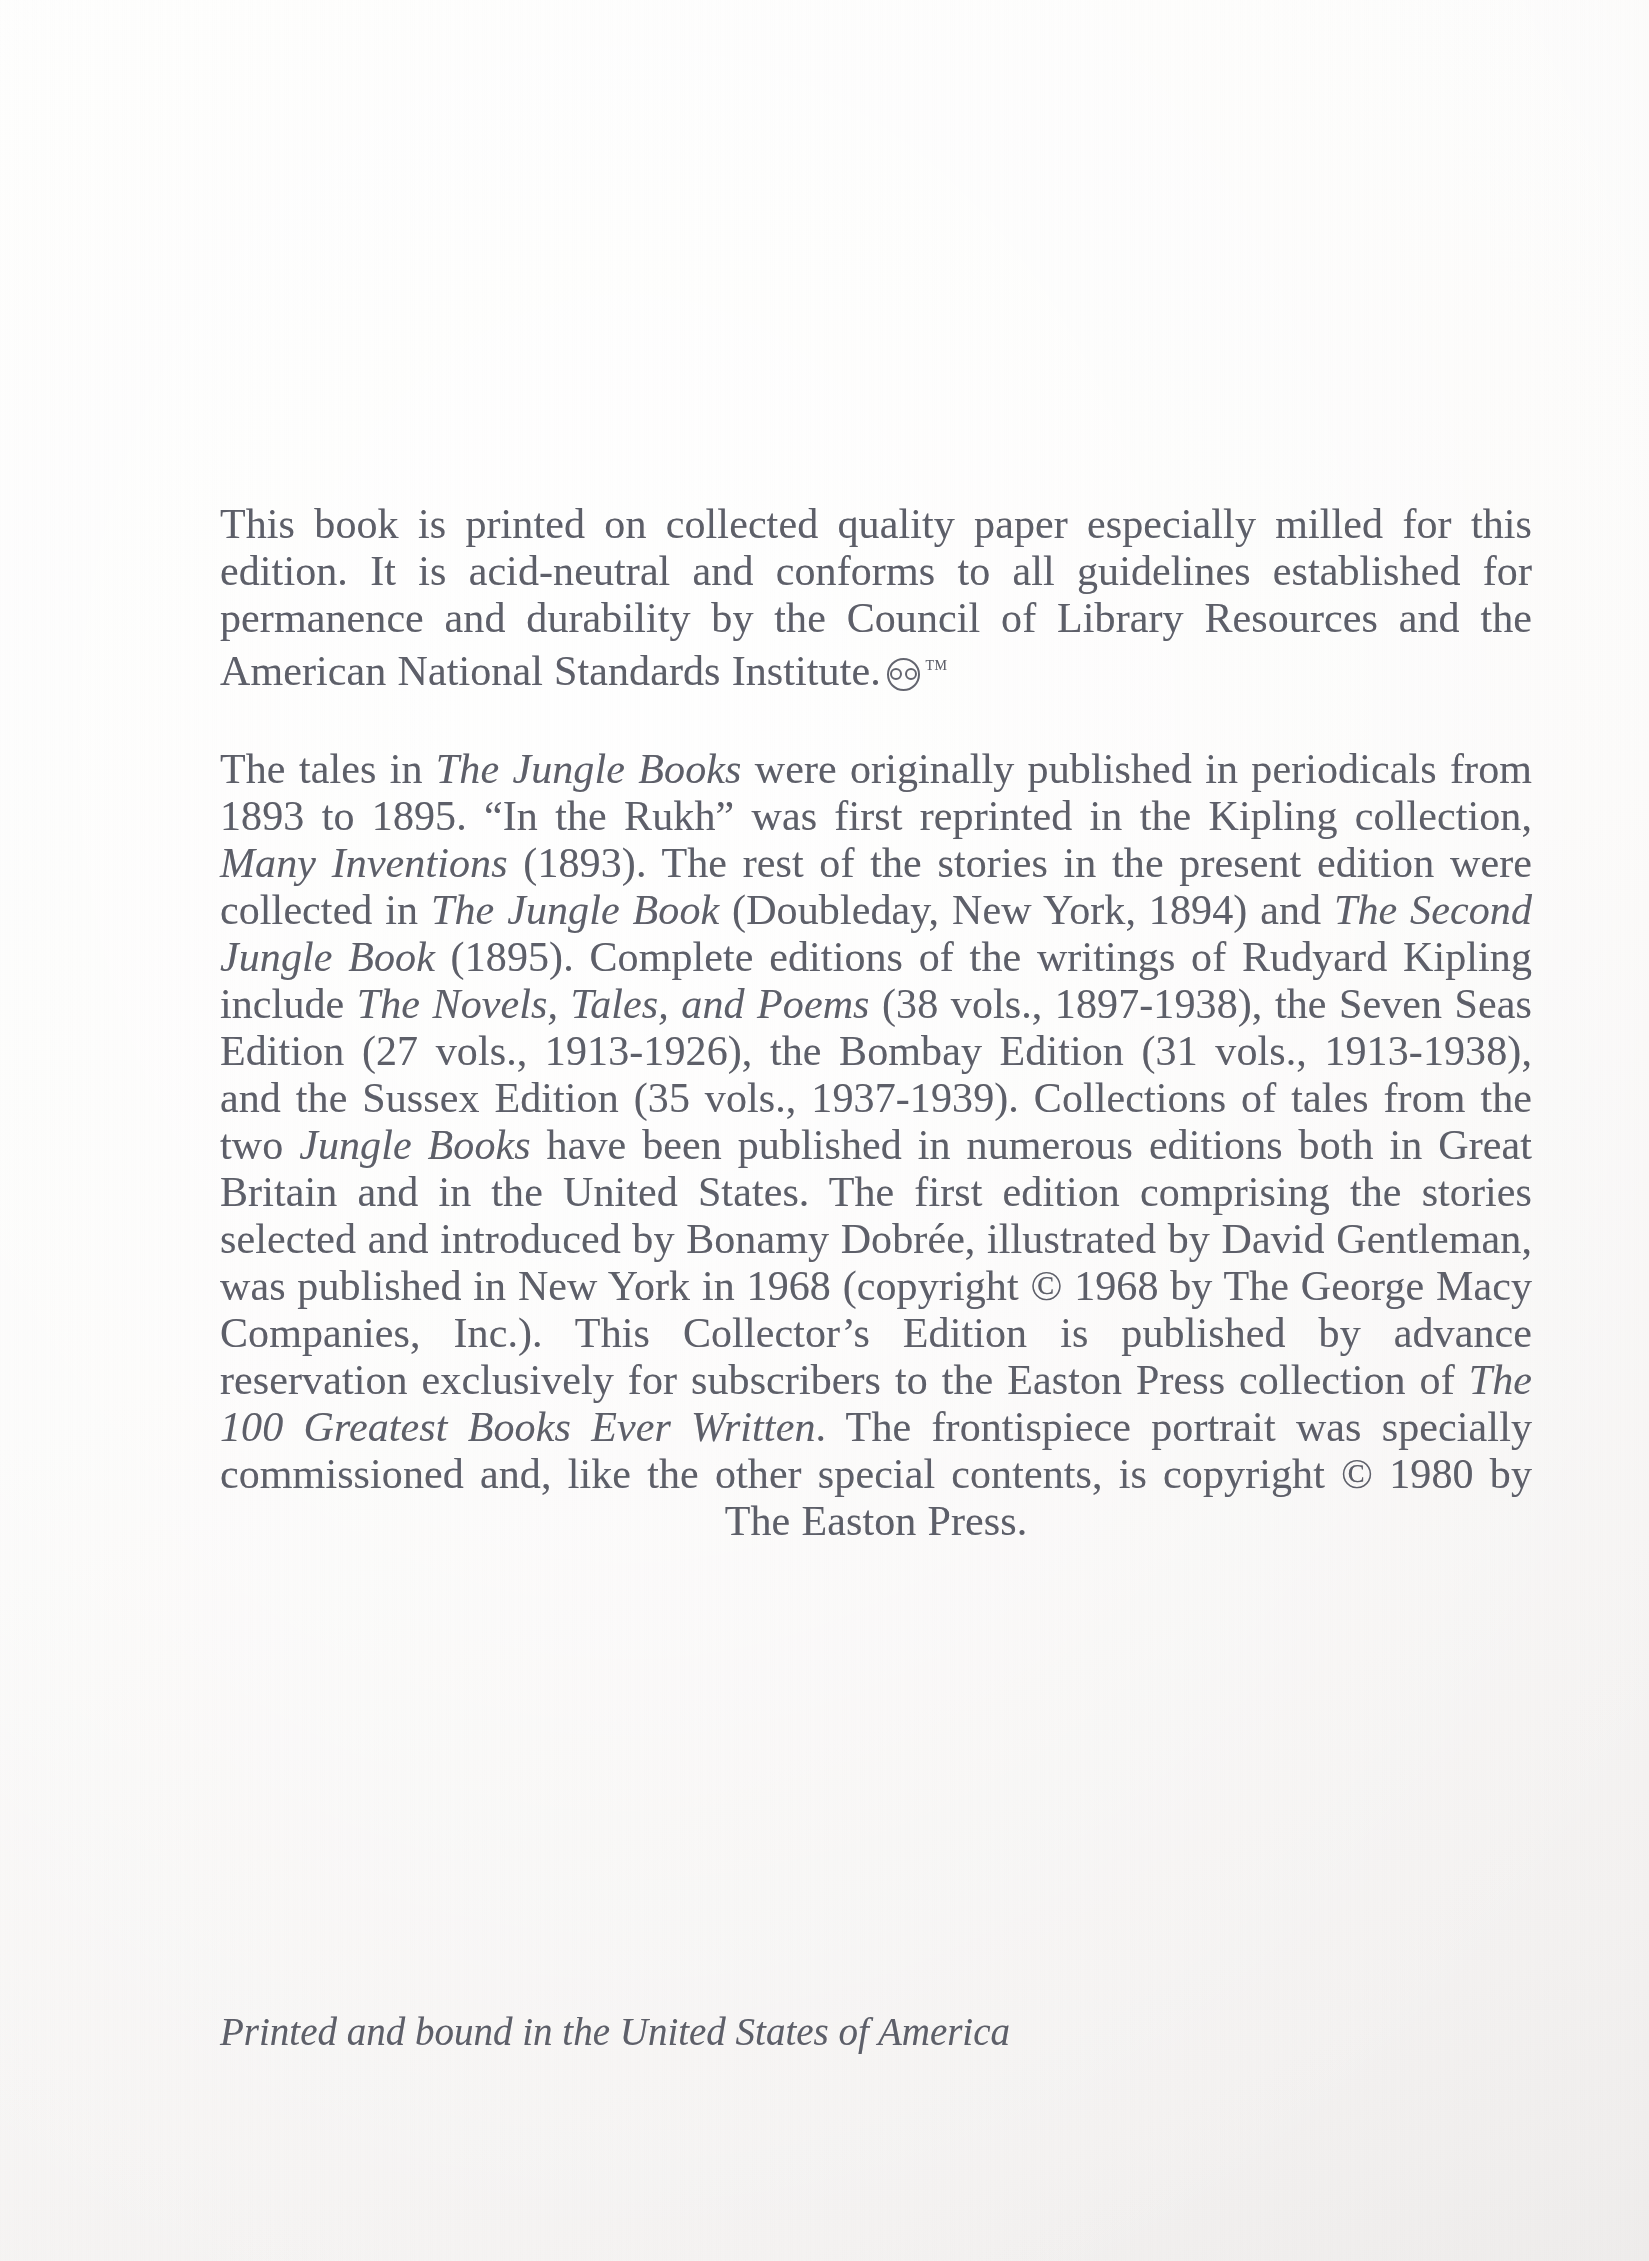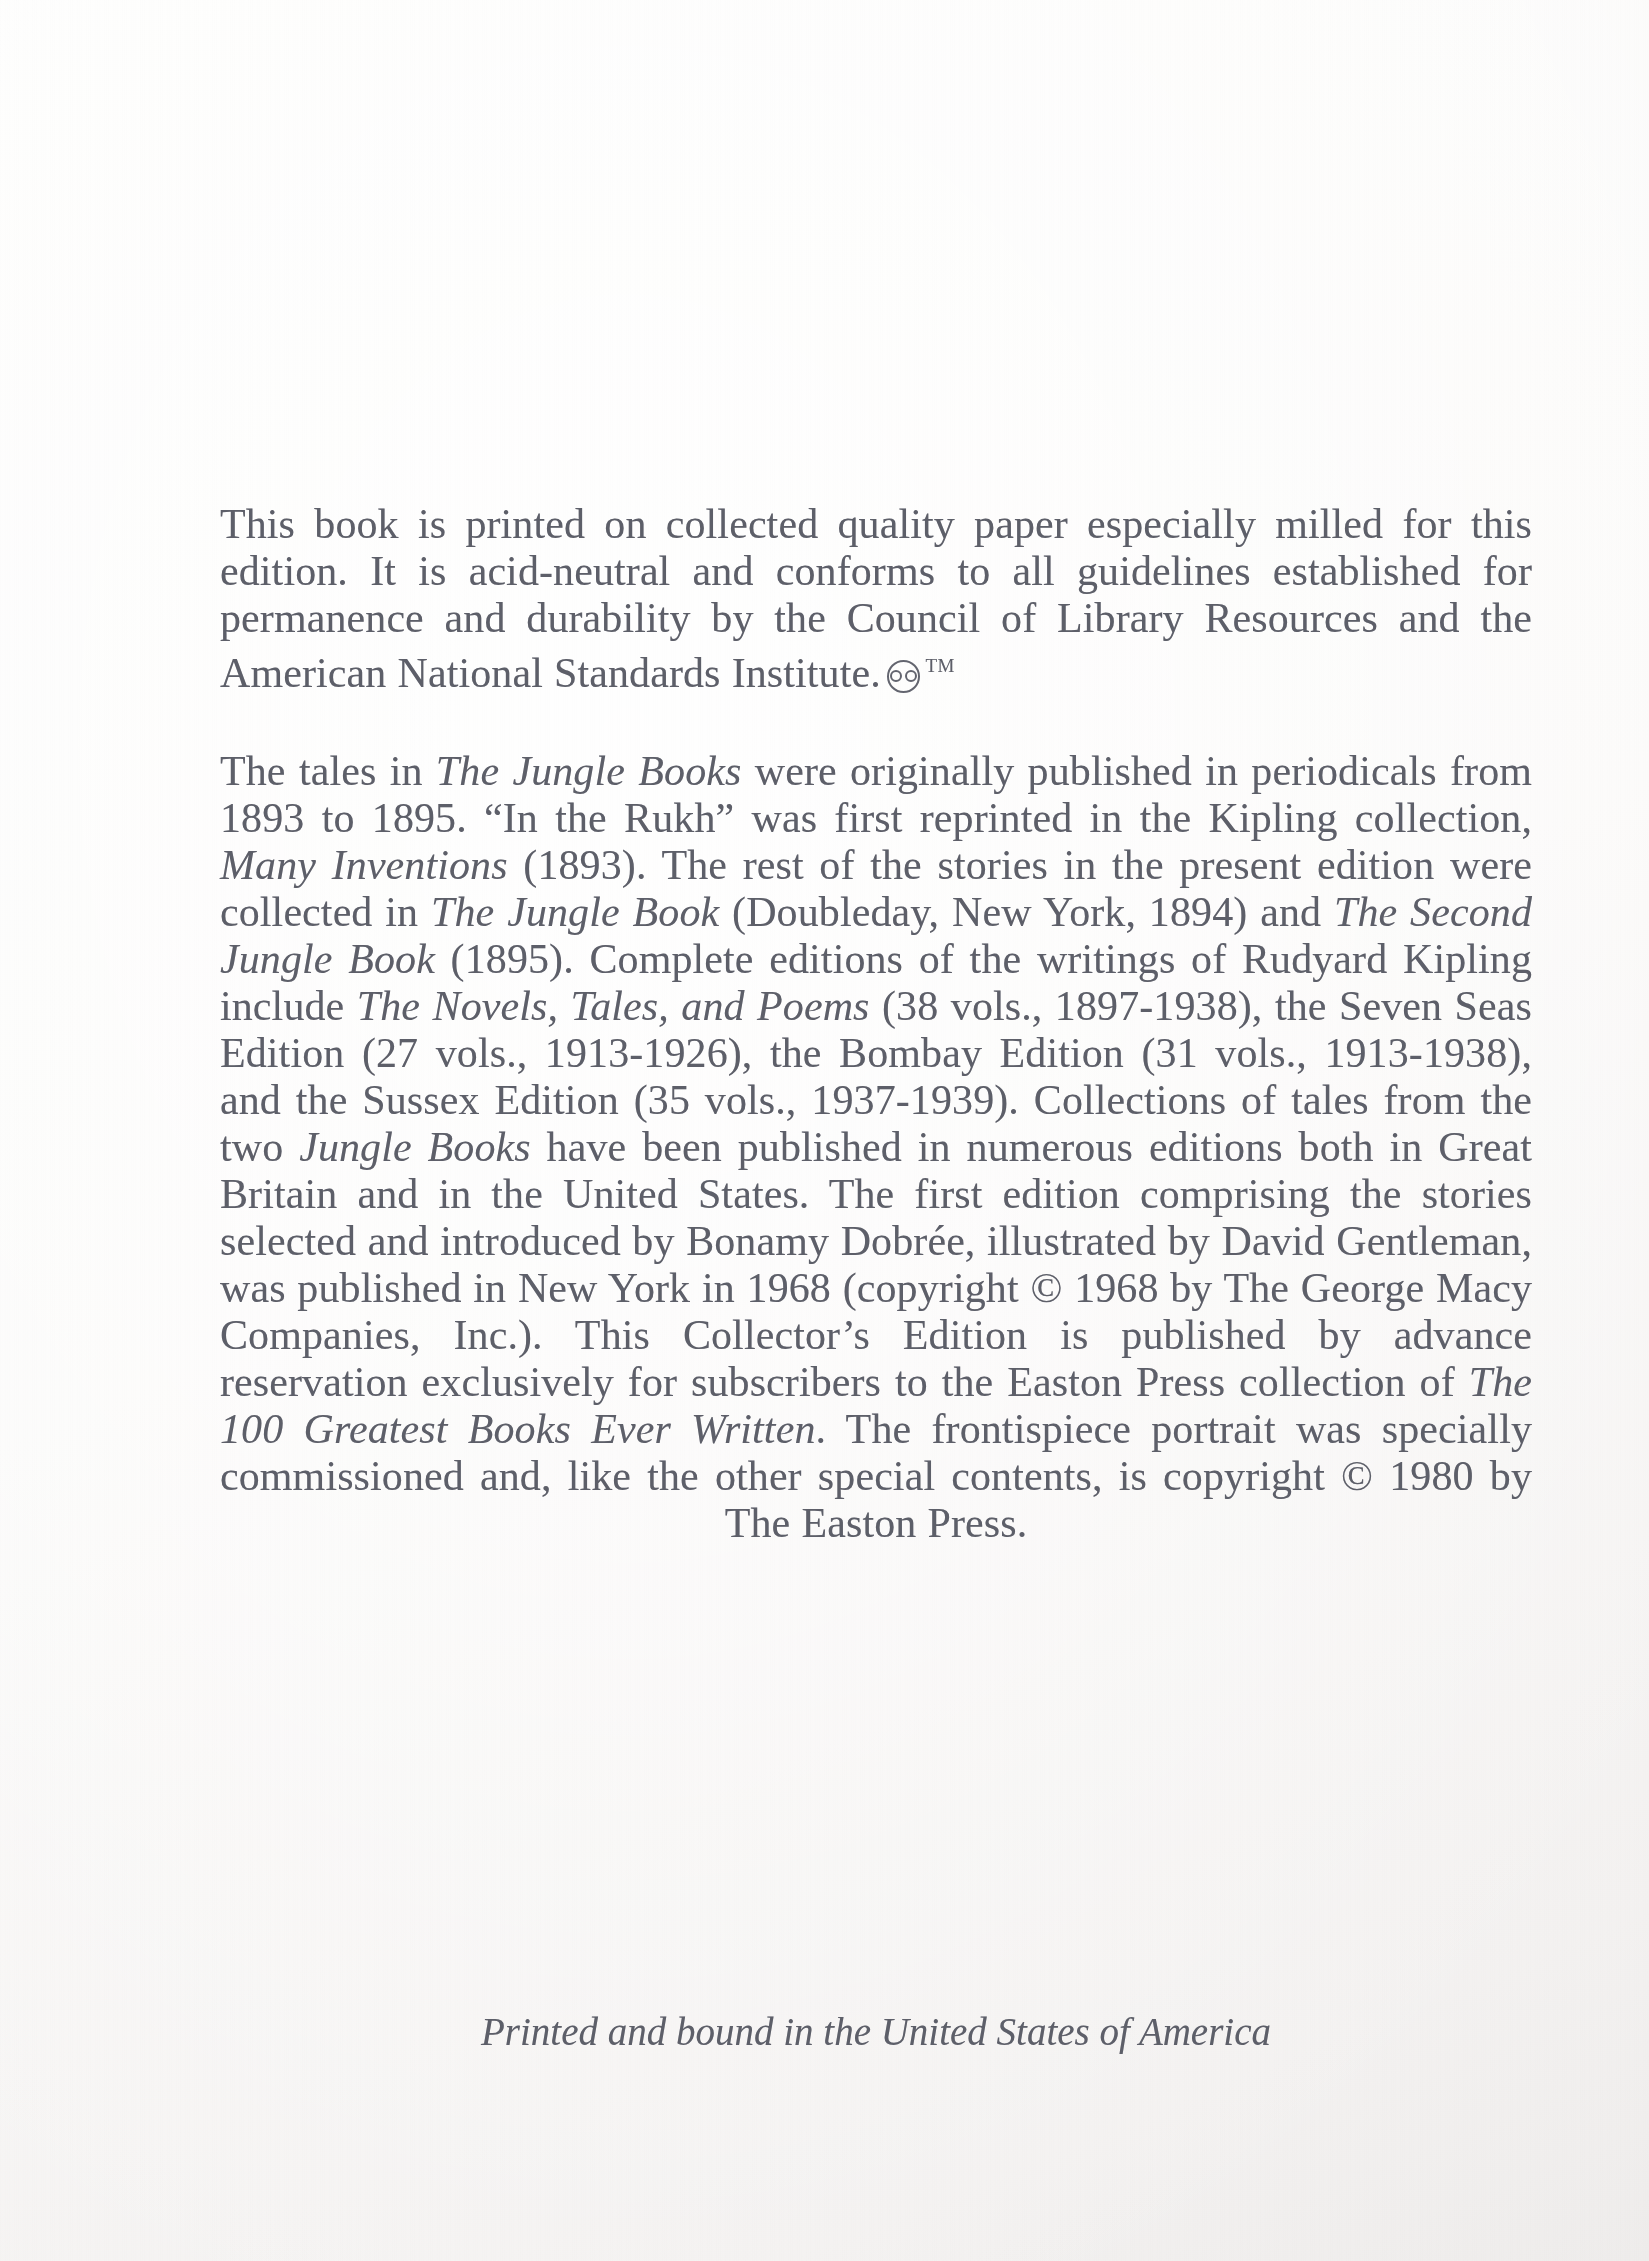--- a/index.html
+++ b/index.html
@@ -81,35 +81,34 @@
     width: 12.2px;
     height: 12.2px;
     border: 2.7px solid #63656f;
     border-radius: 50%;
     transform: translateY(-50%);
     box-sizing: border-box;
   }
   .perm-mark::before { left: 0.9px; }
   .perm-mark::after  { right: 0.9px; }
   .tm {
-    font-size: 19px;
+    font-size: 14px;
     vertical-align: 15.4px;
     letter-spacing: 0.5px;
     margin-left: 3.6px;
   }
   .colophon {
     position: absolute;
     left: 220px;
     top: 2008px;
     width: 1312px;
     margin: 0;
     font-size: 39px;
     line-height: 47px;
     font-style: italic;
-    text-align: center;
     color: #5d5f69;
     text-shadow: 0 0 0.5px rgba(95,97,107,0.30);
   }
 </style>
 </head>
 <body>
 
 <div class="page">
 
   <div class="paper-tone"></div>

